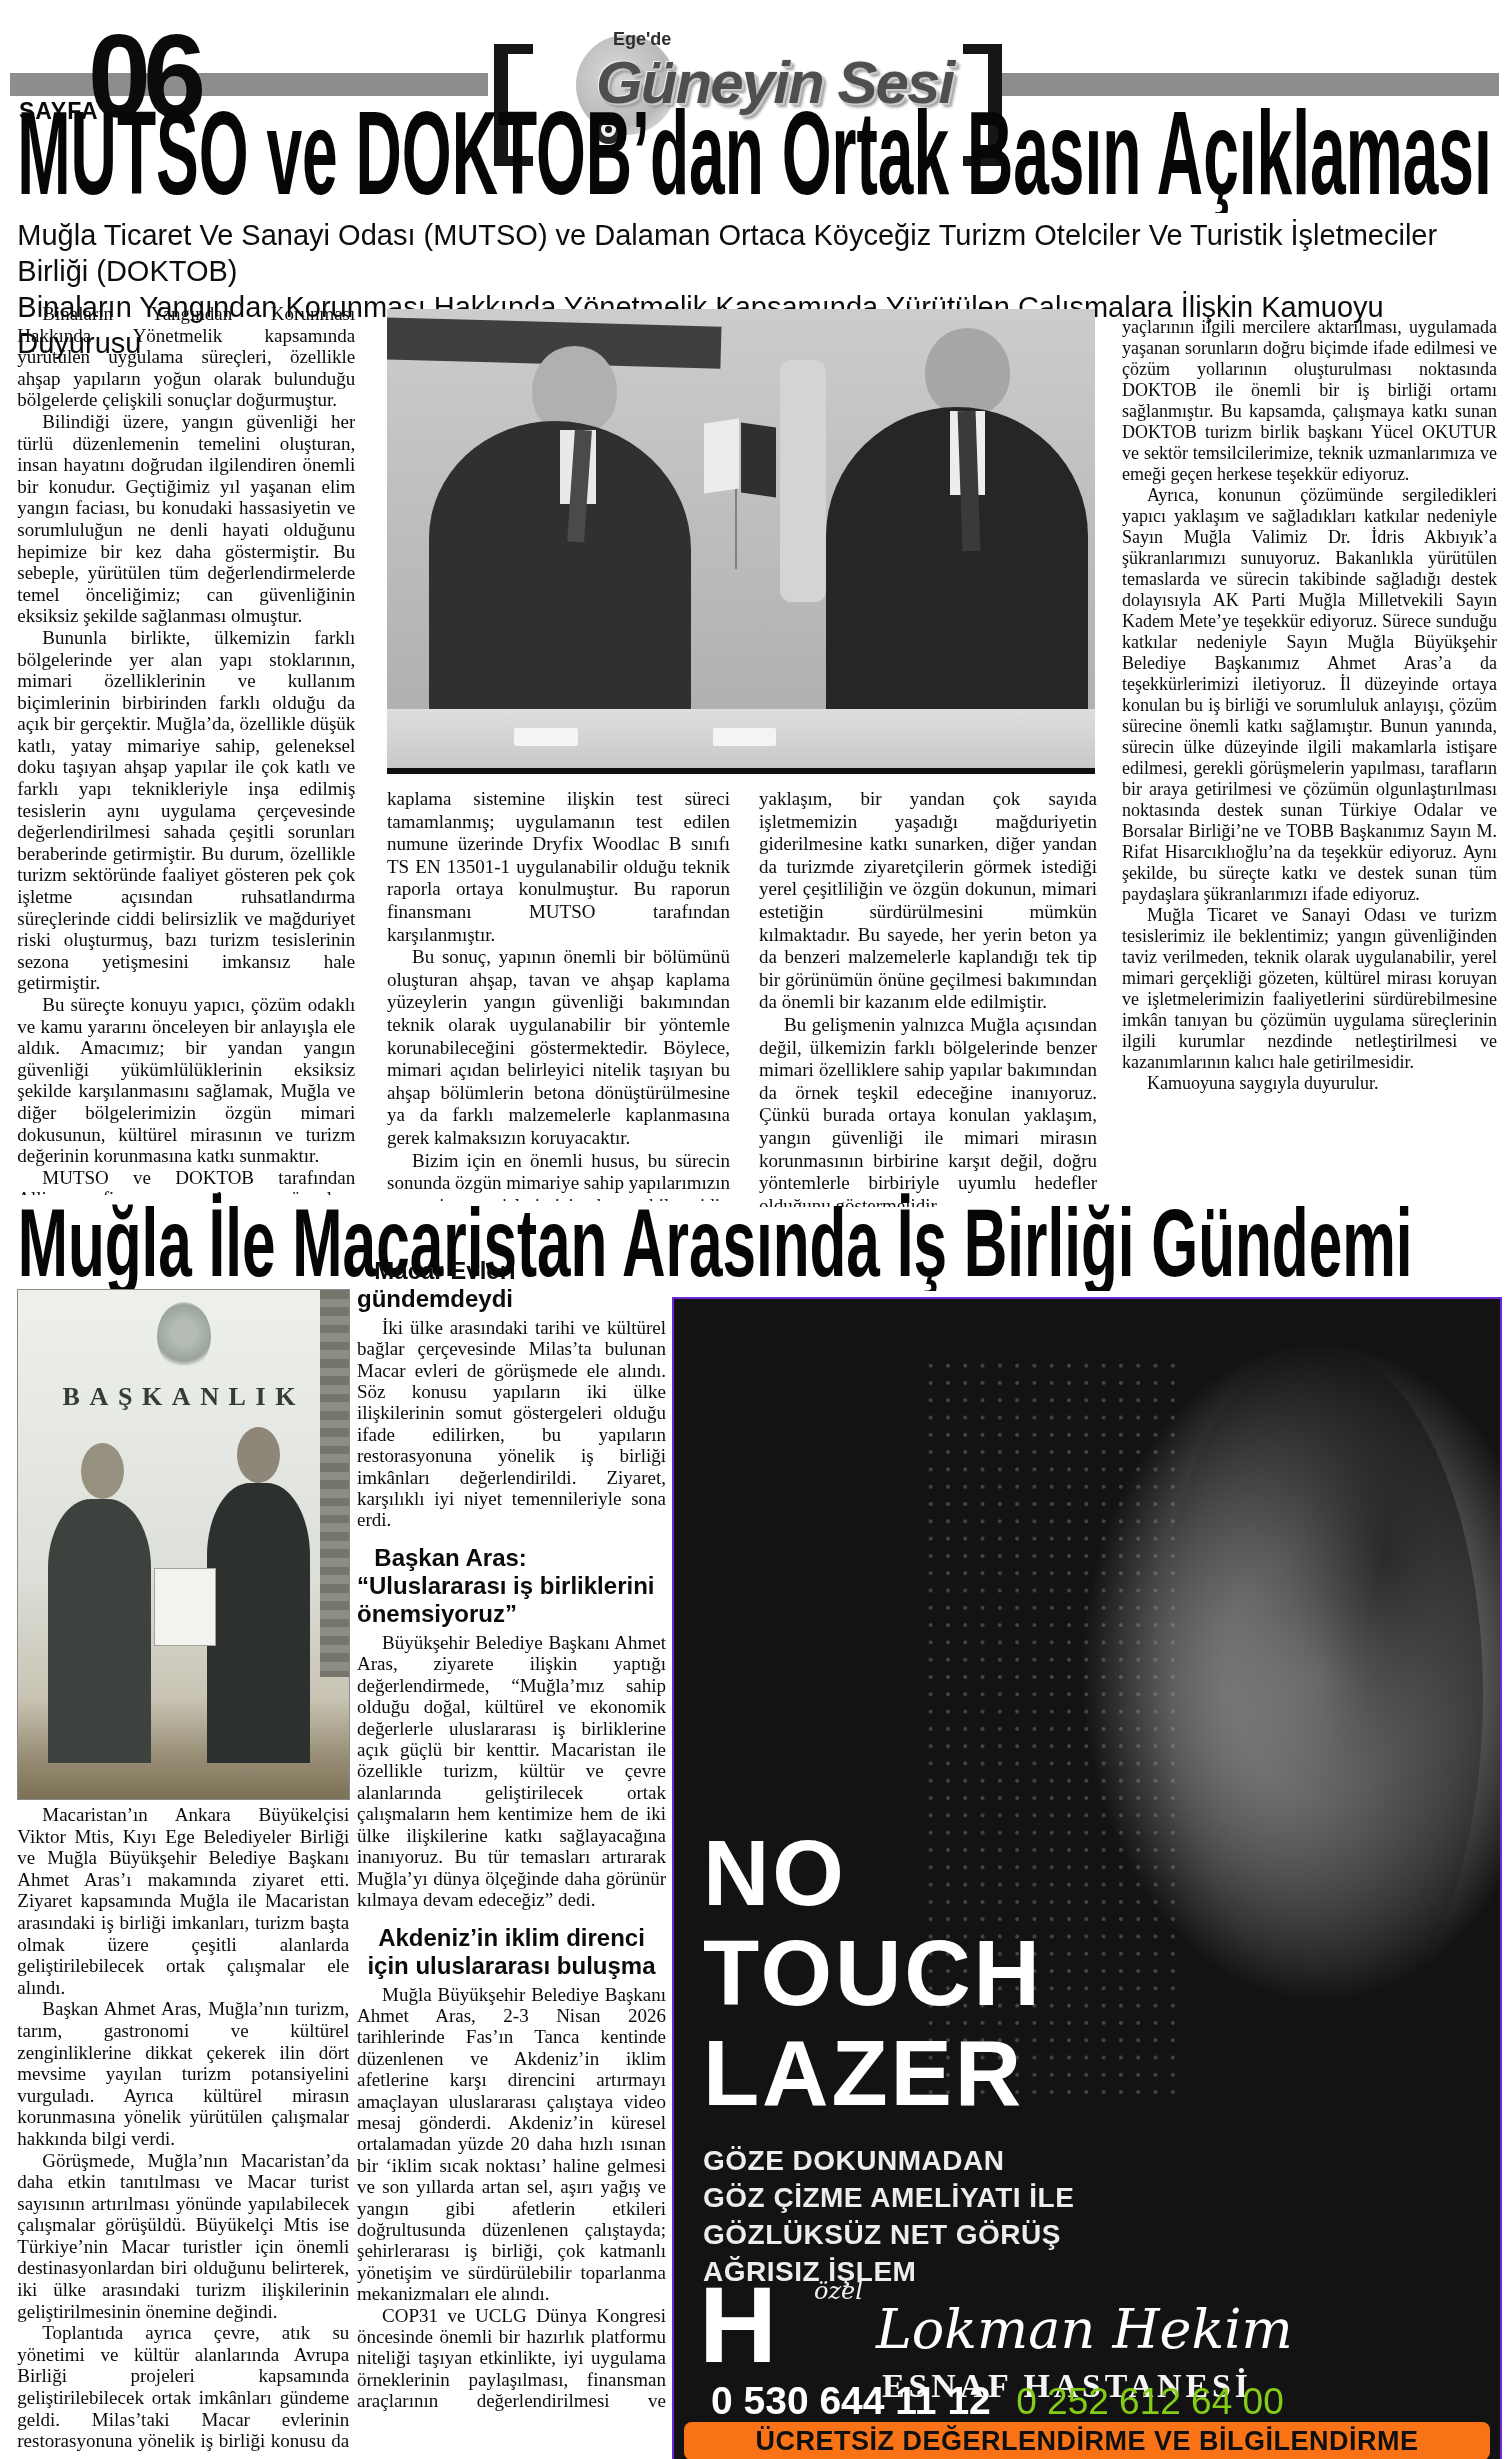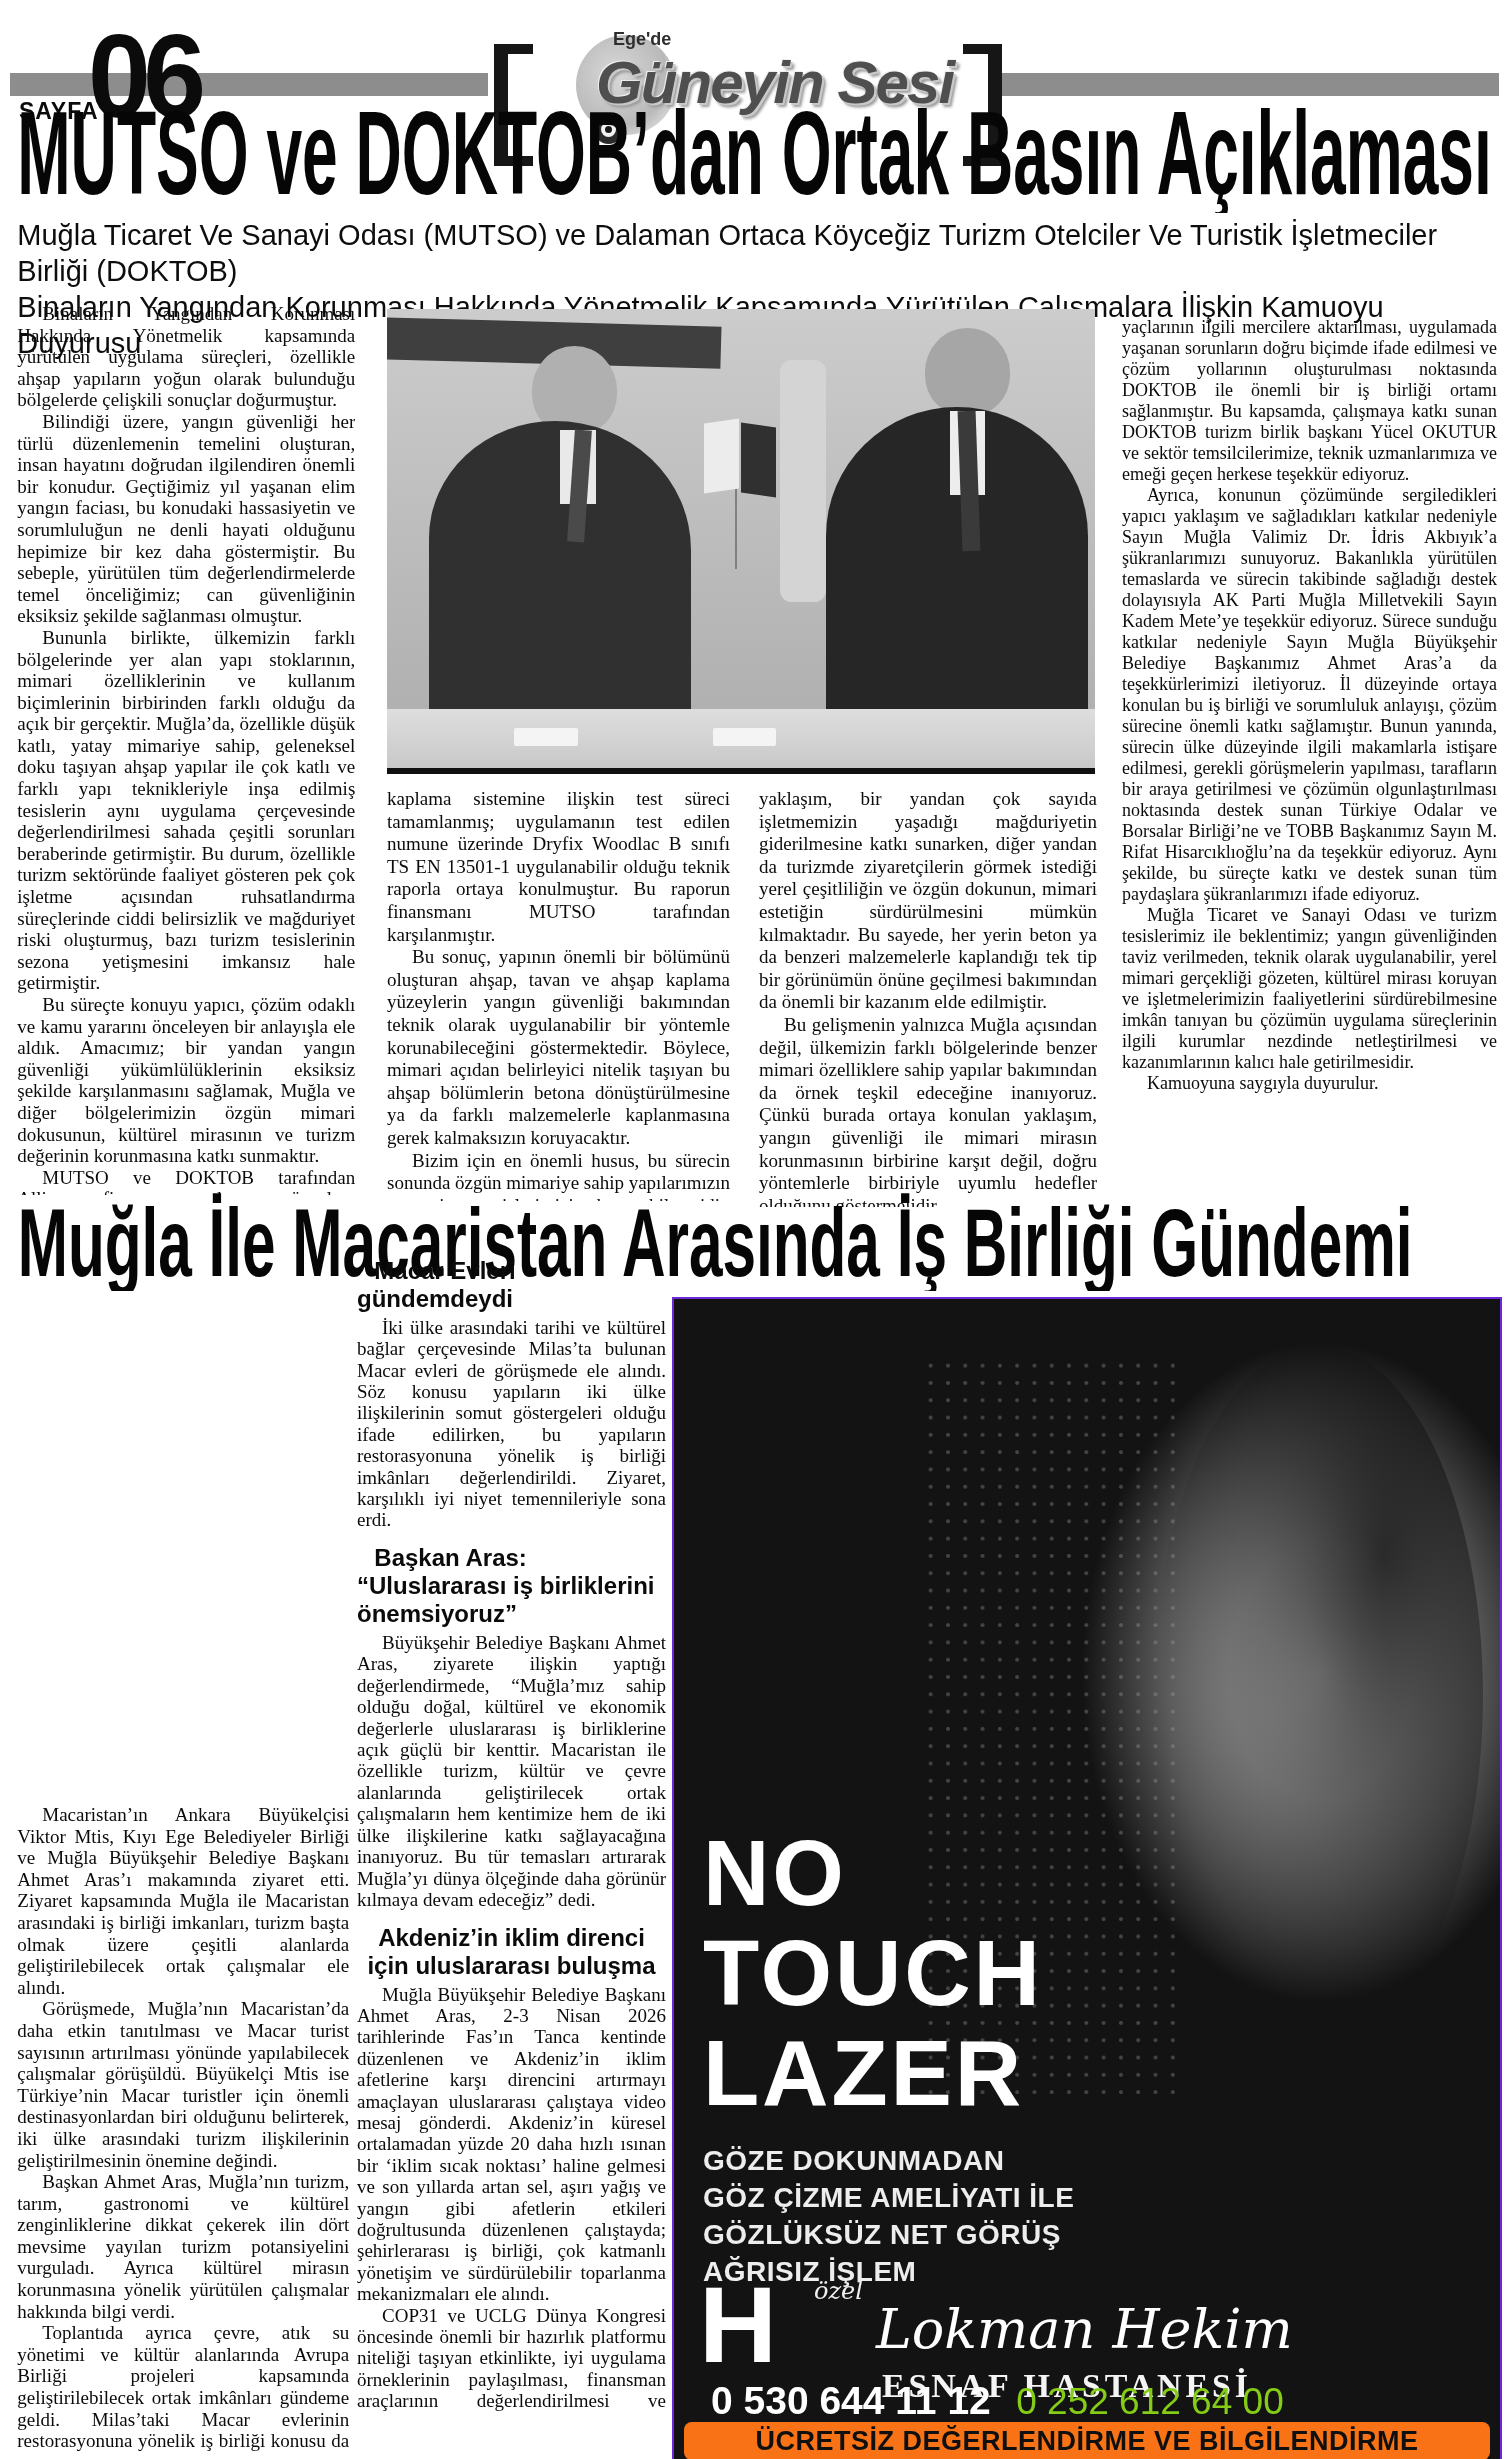--- a/index.html
+++ b/index.html
@@ -181,25 +181,35 @@
     <p class="ni">yaçlarının ilgili mercilere aktarılması, uygulamada yaşanan sorunların doğru biçimde ifade edilmesi ve çözüm yollarının oluşturulması noktasında DOKTOB ile önemli bir iş birliği ortamı sağlanmıştır. Bu kapsamda, çalışmaya katkı sunan DOKTOB turizm birlik başkanı Yücel OKUTUR ve sektör temsilcilerimize, teknik uzmanlarımıza ve emeği geçen herkese teşekkür ediyoruz.</p>
     <p>Ayrıca, konunun çözümünde sergiledikleri yapıcı yaklaşım ve sağladıkları katkılar nedeniyle Sayın Muğla Valimiz Dr. İdris Akbıyık’a şükranlarımızı sunuyoruz. Bakanlıkla yürütülen temaslarda ve sürecin takibinde sağladığı destek dolayısıyla AK Parti Muğla Milletvekili Sayın Kadem Mete’ye teşekkür ediyoruz. Sürece sunduğu katkılar nedeniyle Sayın Muğla Büyükşehir Belediye Başkanımız Ahmet Aras’a da teşekkürlerimizi iletiyoruz. İl düzeyinde ortaya konulan bu iş birliği ve sorumluluk anlayışı, çözüm sürecine önemli katkı sağlamıştır. Bunun yanında, sürecin ülke düzeyinde ilgili makamlarla istişare edilmesi, gerekli görüşmelerin yapılması, tarafların bir araya getirilmesi ve çözümün olgunlaştırılması noktasında destek sunan Türkiye Odalar ve Borsalar Birliği’ne ve TOBB Başkanımız Sayın M. Rifat Hisarcıklıoğlu’na da teşekkür ediyoruz. Aynı şekilde, bu süreçte katkı ve destek sunan tüm paydaşlara şükranlarımızı ifade ediyoruz.</p>
     <p>Muğla Ticaret ve Sanayi Odası ve turizm tesislerimiz ile beklentimiz; yangın güvenliğinden taviz verilmeden, teknik olarak uygulanabilir, yerel mimari gerçekliği gözeten, kültürel mirası koruyan ve işletmelerimizin faaliyetlerini sürdürebilmesine imkân tanıyan bu çözümün uygulama süreçlerinin ilgili kurumlar nezdinde netleştirilmesi ve kazanımlarının kalıcı hale getirilmesidir.</p>
     <p>Kamuoyuna saygıyla duyurulur.</p>
   </div>
 
   <svg class="hl-svg" style="top:1191px;" width="1489" height="100" viewBox="0 0 1550 104">
     <text x="8" y="88" textLength="1452" lengthAdjust="spacingAndGlyphs" font-family="Liberation Sans, sans-serif" font-weight="bold" font-size="100" fill="#060606">Muğla İle Macaristan Arasında İş Birliği Gündemi</text>
   </svg>
 
+  <div id="photo2">
+    <div class="emblem"></div>
+    <div class="ptxt">BAŞKANLIK</div>
+    <div class="curtain"></div>
+    <div class="h1"></div>
+    <div class="m1"></div>
+    <div class="h2"></div>
+    <div class="m2"></div>
+    <div class="gift"></div>
+  </div>
 
   <div id="a2left" class="bodycol a2">
     <p>Macaristan’ın Ankara Büyükelçisi Viktor Mtis, Kıyı Ege Belediyeler Birliği ve Muğla Büyükşehir Belediye Başkanı Ahmet Aras’ı makamında ziyaret etti. Ziyaret kapsamında Muğla ile Macaristan arasındaki iş birliği imkanları, turizm başta olmak üzere çeşitli alanlarda geliştirilebilecek ortak çalışmalar ele alındı.</p>
+    <p>Başkan Ahmet Aras, Muğla’nın turizm, tarım, gastronomi ve kültürel zenginliklerine dikkat çekerek ilin dört mevsime yayılan turizm potansiyelini vurguladı. Ayrıca kültürel mirasın korunmasına yönelik yürütülen çalışmalar hakkında bilgi verdi.</p>
     <p>Görüşmede, Muğla’nın Macaristan’da daha etkin tanıtılması ve Macar turist sayısının artırılması yönünde yapılabilecek çalışmalar görüşüldü. Büyükelçi Mtis ise Türkiye’nin Macar turistler için önemli destinasyonlardan biri olduğunu belirterek, iki ülke arasındaki turizm ilişkilerinin geliştirilmesinin önemine değindi.</p>
-    <p>Başkan Ahmet Aras, Muğla’nın turizm, tarım, gastronomi ve kültürel zenginliklerine dikkat çekerek ilin dört mevsime yayılan turizm potansiyelini vurguladı. Ayrıca kültürel mirasın korunmasına yönelik yürütülen çalışmalar hakkında bilgi verdi.</p>
     <p>Toplantıda ayrıca çevre, atık su yönetimi ve kültür alanlarında Avrupa Birliği projeleri kapsamında geliştirilebilecek ortak imkânları gündeme geldi. Milas’taki Macar evlerinin restorasyonuna yönelik iş birliği konusu da gündeme geldi.</p>
   </div>
 
   <div id="a2mid" class="bodycol">
     <div class="sub first">Macar Evleri gündemdeydi</div>
     <p>İki ülke arasındaki tarihi ve kültürel bağlar çerçevesinde Milas’ta bulunan Macar evleri de görüşmede ele alındı. Söz konusu yapıların iki ülke ilişkilerinin somut göstergeleri olduğu ifade edilirken, bu yapıların restorasyonuna yönelik iş birliği imkânları değerlendirildi. Ziyaret, karşılıklı iyi niyet temennileriyle sona erdi.</p>
     <div class="sub">Başkan Aras: “Uluslararası iş birliklerini önemsiyoruz”</div>
     <p>Büyükşehir Belediye Başkanı Ahmet Aras, ziyarete ilişkin yaptığı değerlendirmede, “Muğla’mız sahip olduğu doğal, kültürel ve ekonomik değerlerle uluslararası iş birliklerine açık güçlü bir kenttir. Macaristan ile özellikle turizm, kültür ve çevre alanlarında geliştirilecek ortak çalışmaların hem kentimize hem de iki ülke ilişkilerine katkı sağlayacağına inanıyoruz. Bu tür temasları artırarak Muğla’yı dünya ölçeğinde daha görünür kılmaya devam edeceğiz” dedi.</p>
     <div class="sub center">Akdeniz’in iklim direnci için uluslararası buluşma</div>
     <p>Muğla Büyükşehir Belediye Başkanı Ahmet Aras, 2-3 Nisan 2026 tarihlerinde Fas’ın Tanca kentinde düzenlenen ve Akdeniz’in iklim afetlerine karşı direncini artırmayı amaçlayan uluslararası çalıştaya video mesaj gönderdi. Akdeniz’in küresel ortalamadan yüzde 20 daha hızlı ısınan bir ‘iklim sıcak noktası’ haline gelmesi ve son yıllarda artan sel, aşırı yağış ve yangın gibi afetlerin etkileri doğrultusunda düzenlenen çalıştayda; şehirlerarası iş birliği, çok katmanlı yönetişim ve sürdürülebilir toparlanma mekanizmaları ele alındı.</p>

